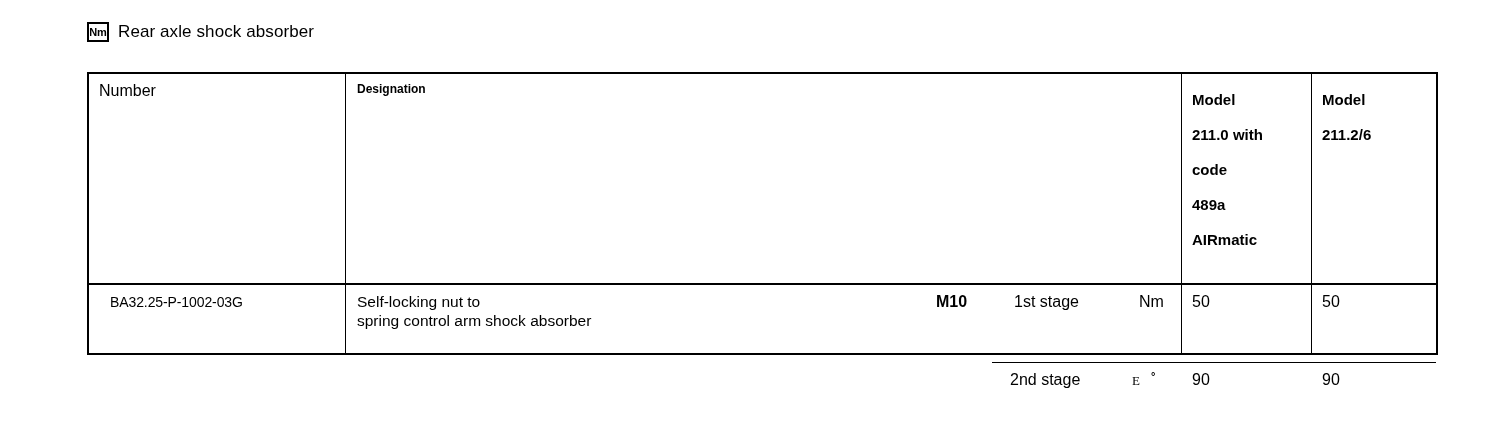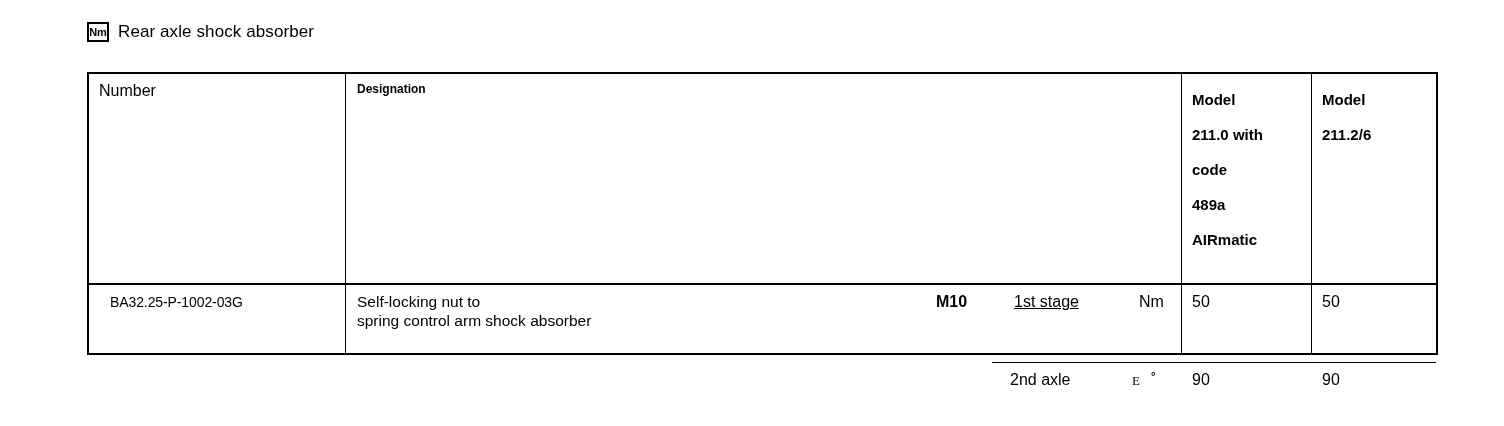--- a/index.html
+++ b/index.html
@@ -144,21 +144,20 @@
     left: 847px;
     top: 219px;
     font-size: 16px;
     font-weight: bold;
   }
   #cell-stage1 {
     position: absolute;
     left: 925px;
     top: 219px;
     font-size: 16px;
-    text-decoration: underline;
   }
   #cell-unit1 {
     position: absolute;
     left: 1050px;
     top: 219px;
     font-size: 16px;
   }
   #cell-stage2 {
     position: absolute;
     left: 921px;
@@ -218,17 +217,17 @@
   <div id="cell-number">BA32.25-P-1002-03G</div>
   <div id="cell-designation">Self-locking nut to
 spring control arm shock absorber</div>
   <div id="cell-thread">M10</div>
 
   <div id="cell-stage1">1st stage</div>
   <div id="cell-unit1">Nm</div>
   <div class="val-a1">50</div>
   <div class="val-b1">50</div>
 
-  <div id="cell-stage2">2nd axle</div>
+  <div id="cell-stage2">2nd stage</div>
   <div id="cell-unit2"><span>E</span><span class="deg">°</span></div>
   <div class="val-a2">90</div>
   <div class="val-b2">90</div>
 </div>
 
 </body></html>

